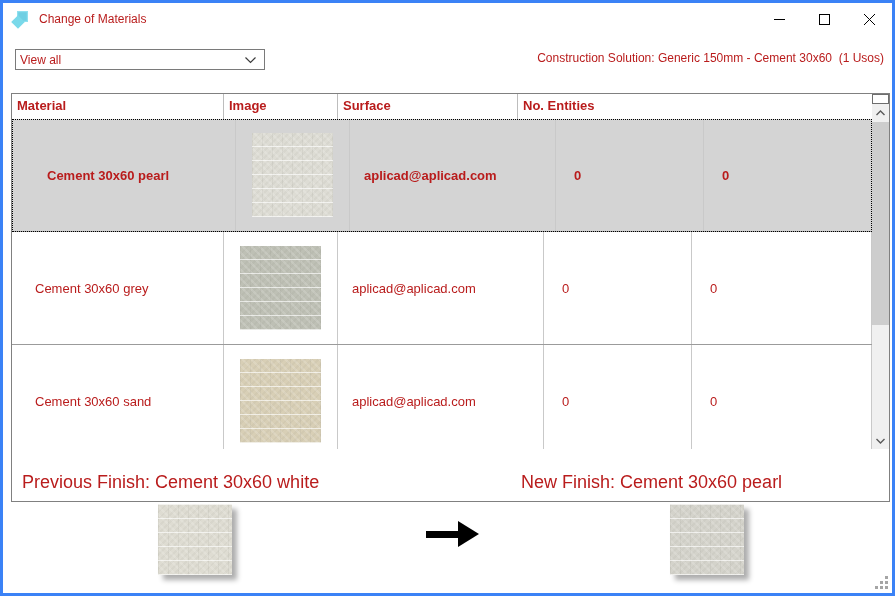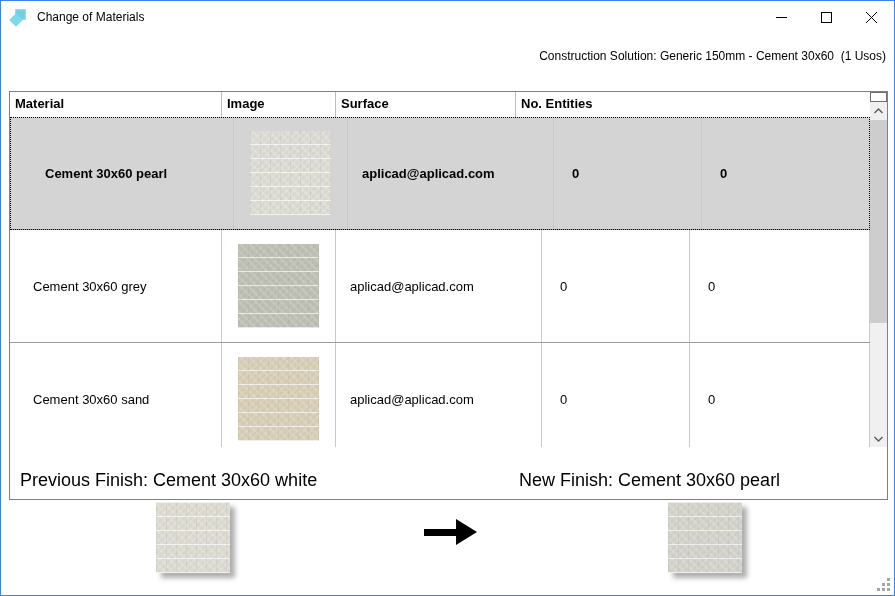--- a/index.html
+++ b/index.html
@@ -1,20 +1,20 @@
 <!DOCTYPE html>
 <html><head>
 <meta charset="utf-8">
 <style>
   html,body{margin:0;padding:0;background:#c9c9c9;}
   *{box-sizing:border-box;}
   .window{
     position:relative;width:895px;height:596px;background:#ffffff;
-    border:1px solid #3b82f6;
-    font-family:"Liberation Sans", sans-serif;color:#000000;
+    border:3px solid #3b82f6;
+    font-family:"Liberation Sans", sans-serif;color:#b91c1c;
     overflow:hidden;
   }
   
   .titlebar{position:absolute;left:0;top:0;width:100%;height:32px;background:#fff;display:flex;align-items:center;}
   .app-icon{width:20px;height:20px;margin-left:8px;flex:0 0 auto;}
   .win-title{margin-left:8px;font-size:12px;white-space:pre;}
   .win-buttons{position:absolute;right:0;top:0;height:32px;display:flex;}
   .win-btn{width:45px;height:32px;display:flex;align-items:center;justify-content:center;cursor:default;}
   
   .combo{
@@ -111,20 +111,26 @@
       </div>
       <div class="win-btn">
         <svg width="11" height="11">
             <line x1="0" y1="0" x2="11" y2="11" stroke="#000" stroke-width="1"></line>
             <line x1="11" y1="0" x2="0" y2="11" stroke="#000" stroke-width="1"></line>
           </svg>
       </div>
     </div>
   </div>
 
+  <div class="combo">
+    <span>View all</span>
+    <svg class="chev" width="11" height="7">
+        <polyline points="0.5,0.5 5.5,5.5 10.5,0.5" fill="none" stroke="#3c3c3c" stroke-width="1.2"></polyline>
+      </svg>
+  </div>
 
   <div class="solution">Construction Solution: Generic 150mm - Cement 30x60  (1 Usos)</div>
 
   <div class="tbl">
     <div class="tbl-clip">
 
       <div class="hdr">
         <div class="hc w0">Material</div>
         <div class="hc w1">Image</div>
         <div class="hc w4">Surface</div>

